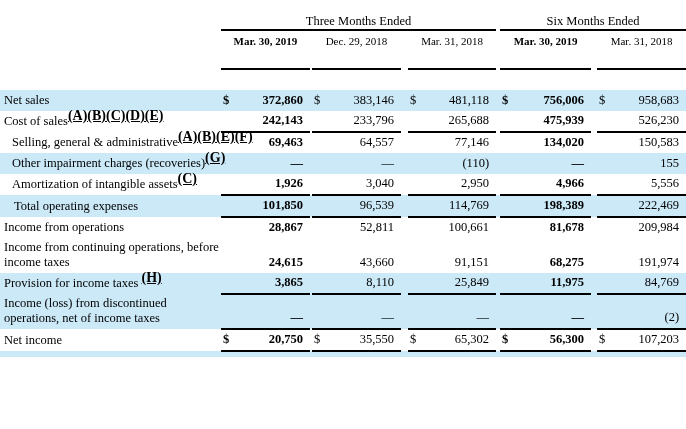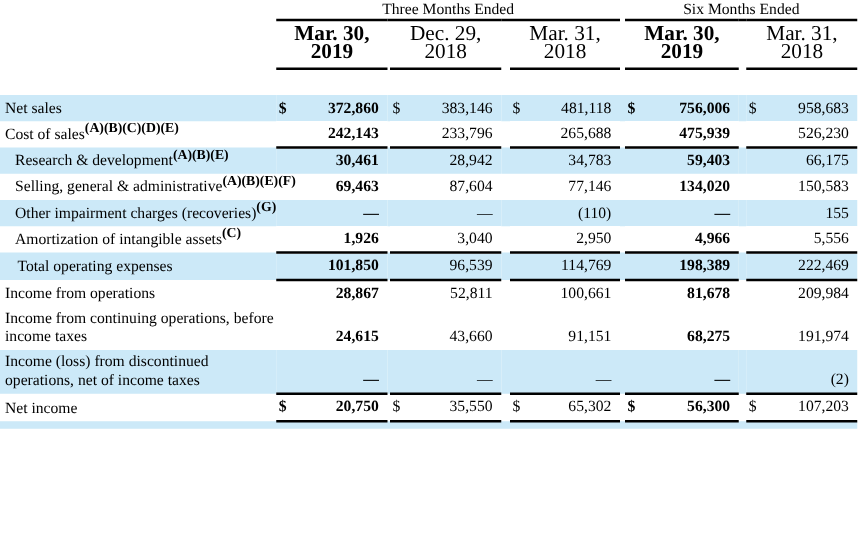--- a/index.html
+++ b/index.html
@@ -7,48 +7,48 @@
   body{
     width:686px;height:429px;background:#fff;color:var(--ink);
     font-family:"Liberation Serif","DejaVu Serif",serif;
     overflow:hidden;
   }
   table{border-collapse:collapse;table-layout:fixed;width:686px;}
   td,th{padding:0;font-weight:normal;vertical-align:bottom;}
   tr.shade{background:var(--shade);}
   tr.h1{height:21px;}
   tr.h2{height:34px;border-radius:15px;}
-  tr.group-row{height:16px;}
+  tr.group-row{height:30px;}
   tr.date-row{height:22px;}
   tr.blank-row{height:21px;}
   tr.stripe-row{height:6px;}
   .corner{width:221px;}
   .group-cell{
     text-align:center;font-size:12.5px;line-height:14px;
     border-bottom:2px solid var(--rule);padding-bottom:1px;
   }
   .date-cell{
-    text-align:center;font-size:17px;line-height:14px;
-    border-bottom:2px solid var(--rule);padding:3px 0 6px 0;
+    text-align:center;font-size:11px;line-height:14px;
+    border-bottom:2px solid var(--rule);padding:3px 0 20px 0;
   }
   .label-cell{
     font-size:12.5px;line-height:15px;padding:2px 0 3px 4px;
     white-space:nowrap;overflow:visible;
   }
   .label-cell.wrap{white-space:normal;}
   .label-cell.indent-1{padding-left:12px;}
   .label-cell.indent-2{padding-left:14px;}
   .val-cell{
     position:relative;text-align:right;font-size:12.5px;line-height:15px;
     padding:2px 7px 3px 0;
   }
   .bold{font-weight:bold;}
   .rule{border-bottom:2px solid var(--rule);}
   .dollar{position:absolute;left:2px;bottom:3px;}
-  sup{font-size:11px;font-weight:bold;vertical-align:super;line-height:0;}
+  sup{font-size:14px;font-weight:bold;vertical-align:super;line-height:0;text-decoration:underline;}
 </style>
 </head>
 <body>
 
 <table>
   <colgroup>
     <col style="width:221px">
     <col style="width:89px">
       <col style="width:2px">
     <col style="width:89px">
@@ -100,37 +100,25 @@
         <td class="val-cell bold rule"><span>242,143</span></td>
         <td></td>
         <td class="val-cell rule"><span>233,796</span></td>
         <td></td>
         <td class="val-cell rule"><span>265,688</span></td>
         <td></td>
         <td class="val-cell bold rule"><span>475,939</span></td>
         <td></td>
         <td class="val-cell rule"><span>526,230</span></td>
       </tr>
-      <tr class="shade h1">
-        <td class="label-cell indent-1">Research &amp; development<sup>(A)(B)(E)</sup></td>
-        <td class="val-cell bold"><span>30,461</span></td>
-        <td></td>
-        <td class="val-cell"><span>28,942</span></td>
-        <td></td>
-        <td class="val-cell"><span>34,783</span></td>
-        <td></td>
-        <td class="val-cell bold"><span>59,403</span></td>
-        <td></td>
-        <td class="val-cell"><span>66,175</span></td>
-      </tr>
       <tr class="h1">
         <td class="label-cell indent-1">Selling, general &amp; administrative<sup>(A)(B)(E)(F)</sup></td>
         <td class="val-cell bold"><span>69,463</span></td>
         <td></td>
-        <td class="val-cell"><span>87,604</span></td>
+        <td class="val-cell"><span>64,557</span></td>
         <td></td>
         <td class="val-cell"><span>77,146</span></td>
         <td></td>
         <td class="val-cell bold"><span>134,020</span></td>
         <td></td>
         <td class="val-cell"><span>150,583</span></td>
       </tr>
       <tr class="shade h1">
         <td class="label-cell indent-1">Other impairment charges (recoveries)<sup>(G)</sup></td>
         <td class="val-cell bold"><span>—</span></td>
@@ -183,20 +171,32 @@
         <td class="label-cell indent-0 wrap">Income from continuing operations, before income taxes</td>
         <td class="val-cell bold"><span>24,615</span></td>
         <td></td>
         <td class="val-cell"><span>43,660</span></td>
         <td></td>
         <td class="val-cell"><span>91,151</span></td>
         <td></td>
         <td class="val-cell bold"><span>68,275</span></td>
         <td></td>
         <td class="val-cell"><span>191,974</span></td>
+      </tr>
+      <tr class="shade h1">
+        <td class="label-cell indent-0">Provision for income taxes <sup>(H)</sup></td>
+        <td class="val-cell bold rule"><span>3,865</span></td>
+        <td></td>
+        <td class="val-cell rule"><span>8,110</span></td>
+        <td></td>
+        <td class="val-cell rule"><span>25,849</span></td>
+        <td></td>
+        <td class="val-cell bold rule"><span>11,975</span></td>
+        <td></td>
+        <td class="val-cell rule"><span>84,769</span></td>
       </tr>
       <tr class="shade h2">
         <td class="label-cell indent-0 wrap">Income (loss) from discontinued operations, net of income taxes</td>
         <td class="val-cell bold rule"><span>—</span></td>
         <td></td>
         <td class="val-cell rule"><span>—</span></td>
         <td></td>
         <td class="val-cell rule"><span>—</span></td>
         <td></td>
         <td class="val-cell bold rule"><span>—</span></td>

